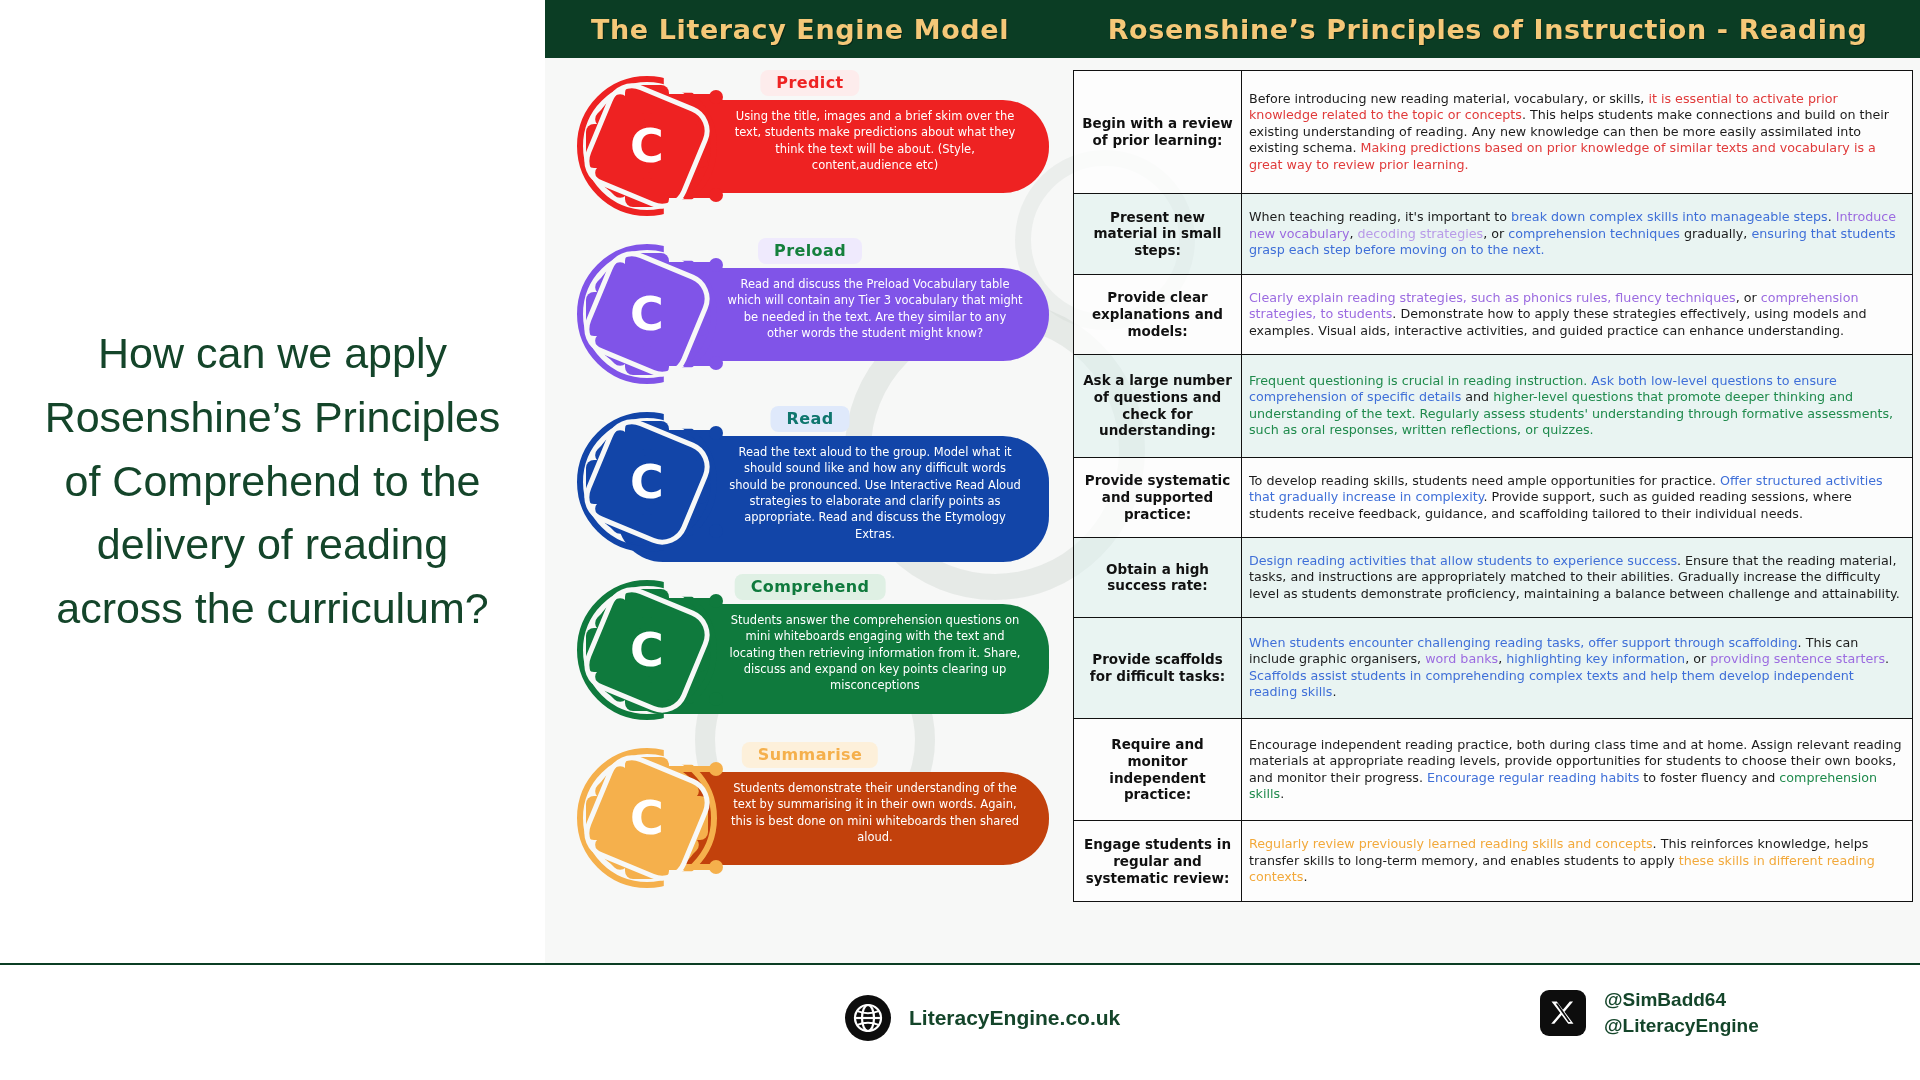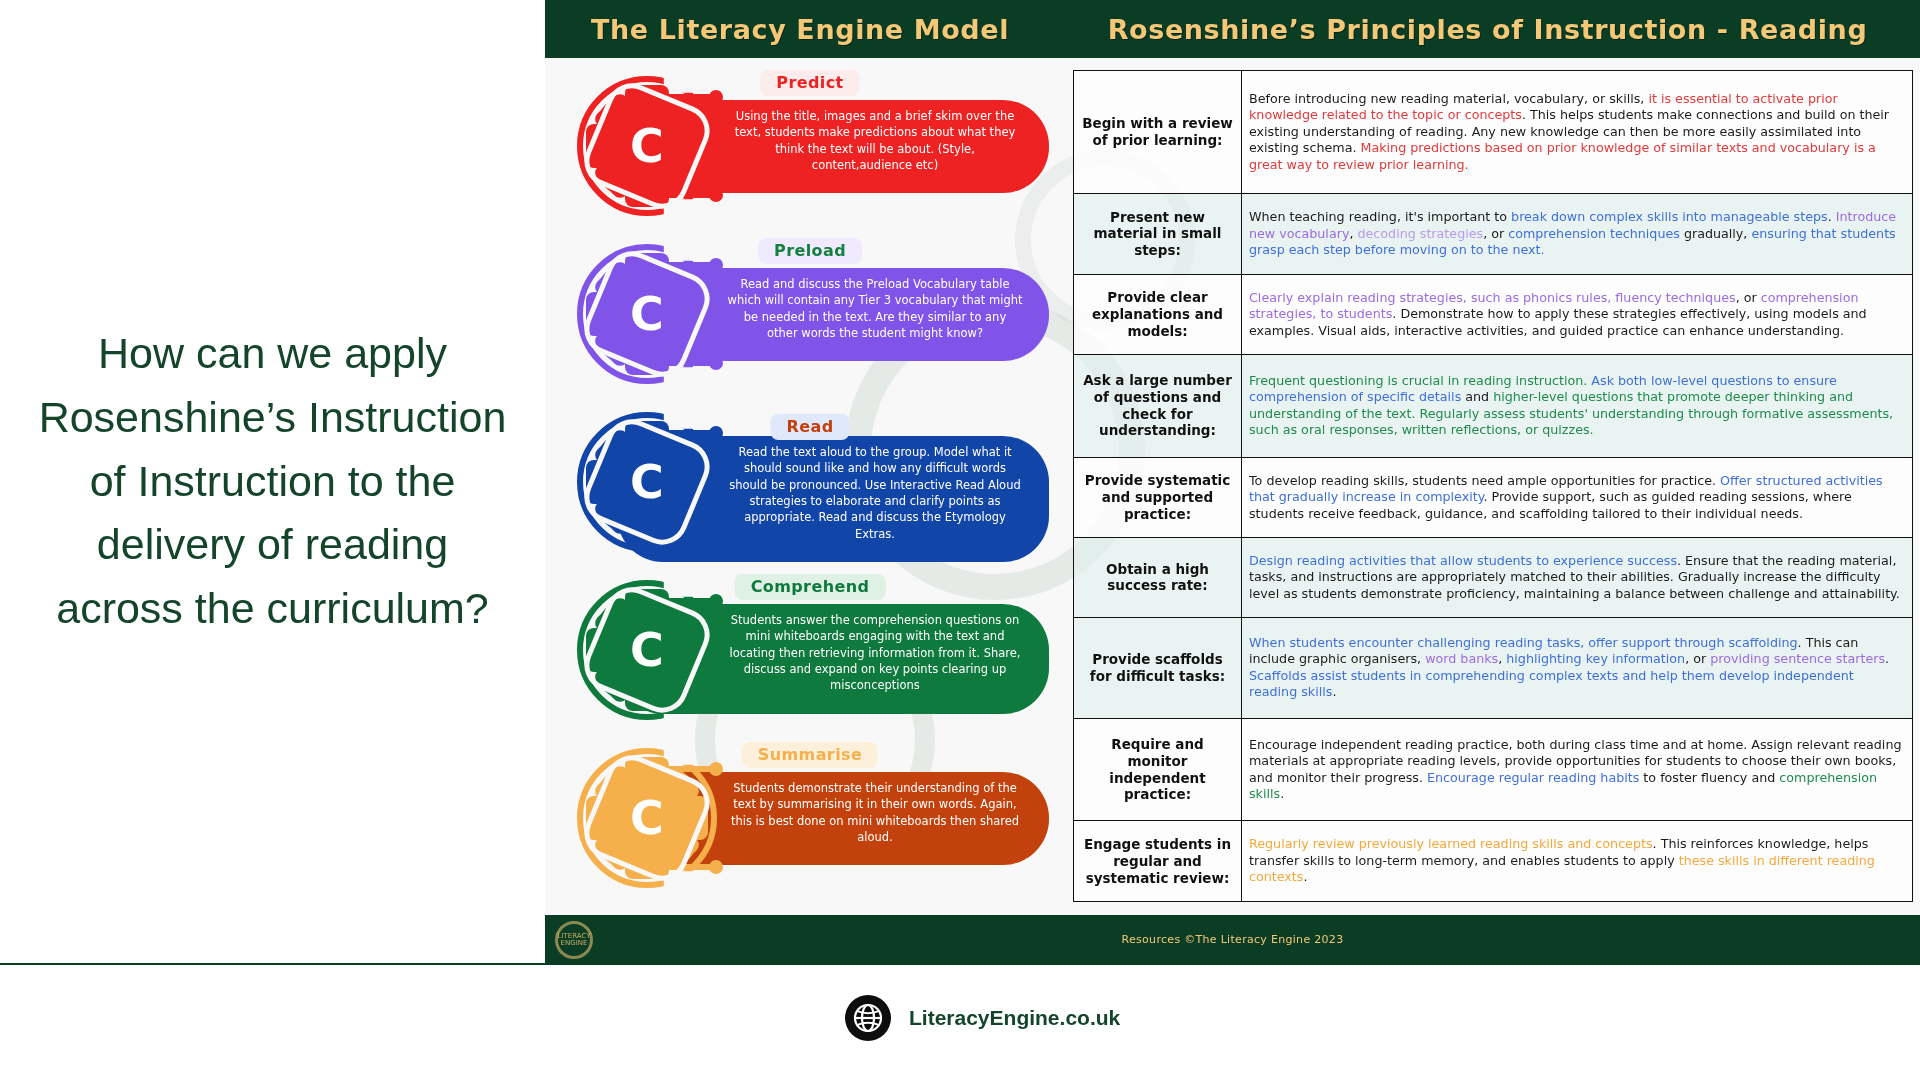--- a/index.html
+++ b/index.html
@@ -194,21 +194,21 @@
   .social-icon.round { border-radius: 50%; background: #0d0d0d; }
   .social-text { color:#14452a; font-weight: bold; font-size: 19px; line-height: 1.35; white-space: nowrap; }
   .social-text.single { font-size: 21px; }
 </style>
 </head>
 <body>
 
 <div id="root">
 
   <div id="question-panel">
-    <div id="question-text">How can we apply Rosenshine’s Instruction of Instruction to the delivery of reading across the curriculum?</div>
+    <div id="question-text">How can we apply Rosenshine’s Principles of Comprehend to the delivery of reading across the curriculum?</div>
   </div>
 
   <div id="infographic">
 
     <div class="wm wm1"></div>
     <div class="wm wm2"></div>
     <div class="wm wm3"></div>
 
     <div id="topbar">
       <div class="topbar-title" id="title-left">The Literacy Engine Model</div>
@@ -252,21 +252,21 @@
             <div class="gear-ring"></div>
             <div class="gear-arm top"></div>
             <div class="gear-dot top"></div>
             <div class="gear-arm bot"></div>
             <div class="gear-dot bot"></div>
             <div class="cog"></div>
             <div class="cog-rot"></div>
             <div class="cog-outline"></div>
             <div class="cog-letter">C</div>
           </div>
-          <div class="pill-label" style="background: rgb(223, 233, 251); color: #c2410c; margin-top: 8px;">Read</div>
+          <div class="pill-label" style="background: rgb(223, 233, 251); color: #0f766e;">Read</div>
         </div>
         <div class="gear-row">
           <div class="pill" style="background: rgb(15, 122, 61);">Students answer the comprehension questions on mini whiteboards engaging with the text and locating then retrieving information from it.  Share, discuss and expand on key points clearing up misconceptions</div>
           <div class="gear-wrap" style="color: rgb(15, 122, 61);">
             <div class="gear-ring"></div>
             <div class="gear-arm top"></div>
             <div class="gear-dot top"></div>
             <div class="gear-arm bot"></div>
             <div class="gear-dot bot"></div>
             <div class="cog"></div>
@@ -329,37 +329,44 @@
               <td class="pdesc"><span style="color: rgb(28, 28, 28);">Encourage independent reading practice, both during class time and at home. Assign relevant reading materials at appropriate reading levels, provide opportunities for students to choose their own books, and monitor their progress. </span><span style="color: rgb(63, 111, 216);">Encourage regular reading habits</span><span style="color: rgb(28, 28, 28);"> to foster fluency and </span><span style="color: rgb(31, 138, 76);">comprehension skills</span><span style="color: rgb(28, 28, 28);">.</span></td>
             </tr>
             <tr class="plain">
               <td class="pname">Engage students in regular and systematic review:</td>
               <td class="pdesc"><span style="color: rgb(242, 169, 59);">Regularly review previously learned reading skills and concepts</span><span style="color: rgb(28, 28, 28);">. This reinforces knowledge, helps transfer skills to long-term memory, and enables students to apply </span><span style="color: rgb(242, 169, 59);">these skills in different reading contexts</span><span style="color: rgb(28, 28, 28);">.</span></td>
             </tr>
           </tbody>
       </table>
     </div>
 
-    <div id="bottombar">
-      <div id="footer-logo">LITERACY ENGINE</div>
-      <div id="credit">Resources ©The Literacy Engine 2023</div>
-    </div>
   </div>
 
   <div id="social-footer">
 
 
     <div class="social-block" id="social-center">
       <div class="social-icon round">
         <svg width="30" height="30" viewBox="0 0 30 30" aria-hidden="true">
           <circle cx="15" cy="15" r="13" fill="none" stroke="#fff" stroke-width="2.2"></circle>
           <ellipse cx="15" cy="15" rx="6" ry="13" fill="none" stroke="#fff" stroke-width="2.2"></ellipse>
           <line x1="2" y1="15" x2="28" y2="15" stroke="#fff" stroke-width="2.2"></line>
           <path d="M4.5 8.2c6 2.6 15 2.6 21 0" fill="none" stroke="#fff" stroke-width="2"></path>
           <path d="M4.5 21.8c6-2.6 15-2.6 21 0" fill="none" stroke="#fff" stroke-width="2"></path>
         </svg>
       </div>
       <div class="social-text single">LiteracyEngine.co.uk</div>
     </div>
 
+    <div class="social-block" id="social-right">
+      <div class="social-icon">
+        <svg width="26" height="26" viewBox="0 0 26 26" aria-hidden="true">
+          <path d="M1.5 1.5h5.3l6.1 8.2 6.9-8.2h3.3l-8.6 10.2 9 12.1h-5.3l-6.5-8.8-7.4 8.8H1.2l9.1-10.8L1.5 1.5Zm4.2 2L18.6 22h2.1L7.8 3.5H5.7Z" fill="#ffffff"></path>
+        </svg>
+      </div>
+      <div class="social-text">
+        <div>@SimBadd64</div>
+        <div>@LiteracyEngine</div>
+      </div>
+    </div>
 
   </div>
 </div>
 
 </body></html>

